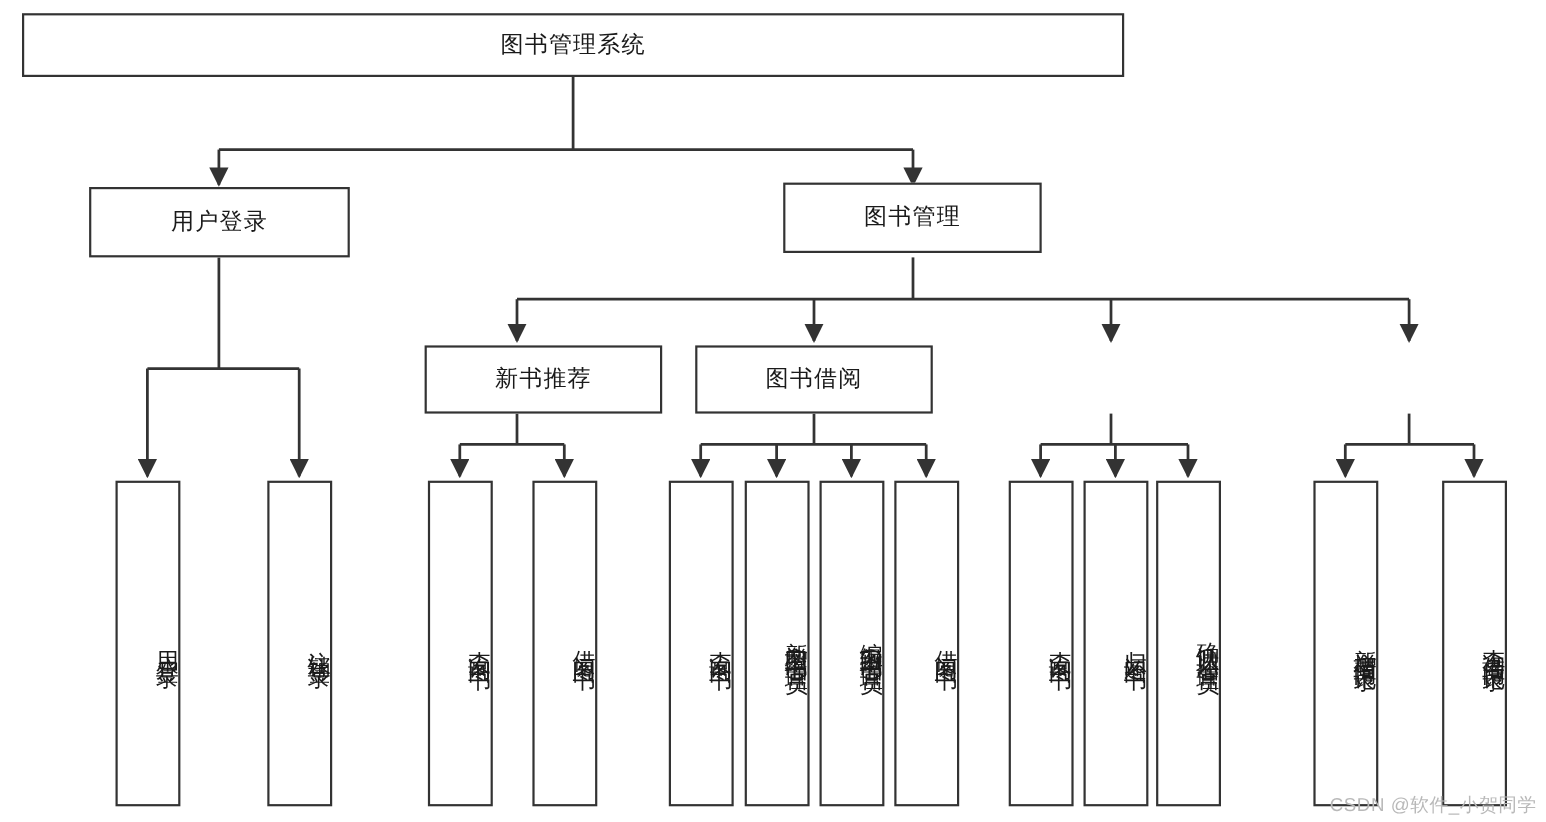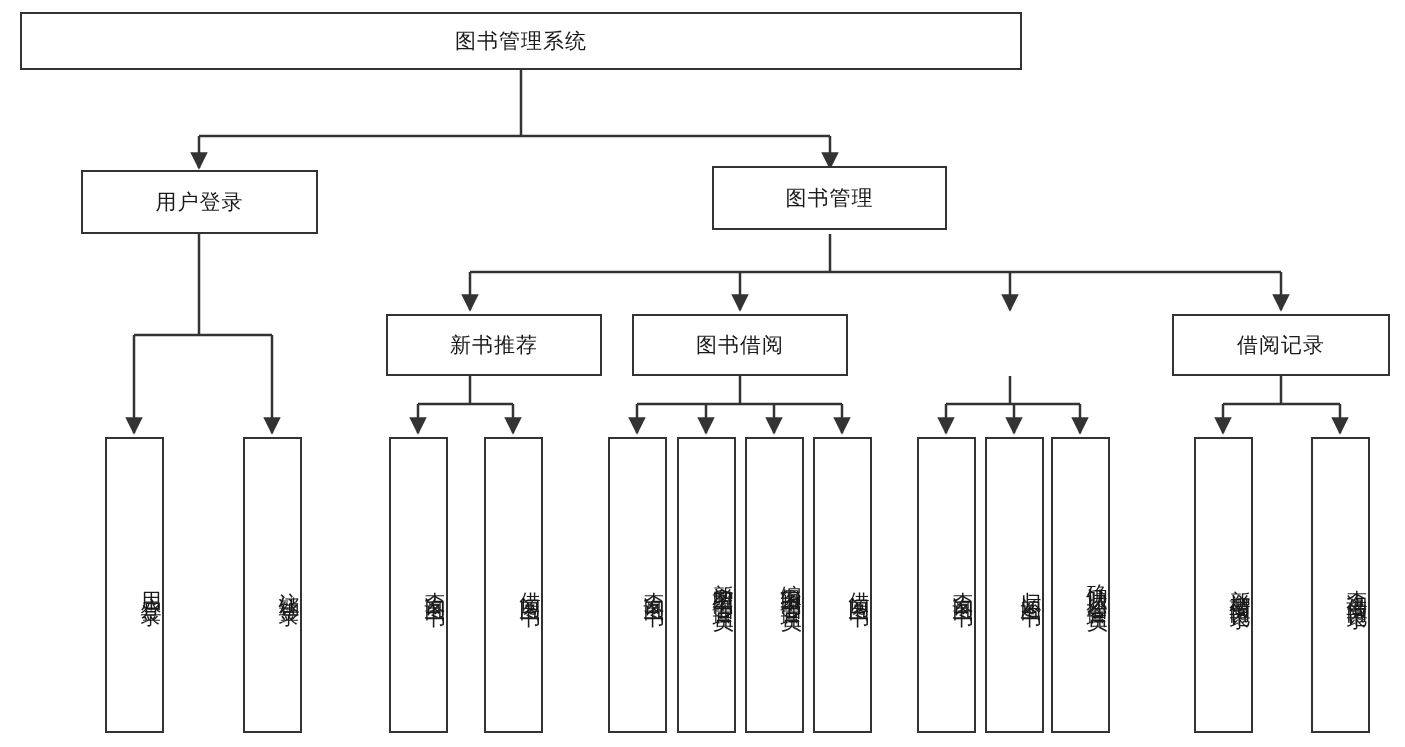--- a/index.html
+++ b/index.html
@@ -129,23 +129,20 @@
   <div class="node horiz" style="left:712px; top:166px; width:235px; height:64px;">
     <span>图书管理</span>
   </div>
 
   <div class="node horiz" style="left:362px; top:314px; width:216px; height:62px;margin-left:24px;">
     <span>新书推荐</span>
   </div>
   <div class="node horiz" style="left:632px; top:314px; width:216px; height:62px;">
     <span>图书借阅</span>
   </div>
-  <div class="node horiz" style="left:1172px; top:314px; width:218px; height:62px;">
-    <span>借阅记录</span>
-  </div>
 
   <div class="node vert" style="left:105px; top:437px; width:59px; height:296px;">
     <span>用户登录</span>
   </div>
   <div class="node vert" style="left:243px; top:437px; width:59px; height:296px;">
     <span>注销登录</span>
   </div>
 
   <div class="node vert" style="left:389px; top:437px; width:59px; height:296px;">
     <span>查询图书</span>
@@ -177,14 +174,15 @@
     <span>确认归还（管理员）</span>
   </div>
 
   <div class="node vert tall" style="left:1194px; top:437px; width:59px; height:296px;">
     <span>新增借阅记录</span>
   </div>
   <div class="node vert tall" style="left:1311px; top:437px; width:59px; height:296px;">
     <span>查询借阅记录</span>
   </div>
 
+  <div class="watermark">CSDN @软件_小贺同学</div>
 
 </div>
 
 </body></html>

